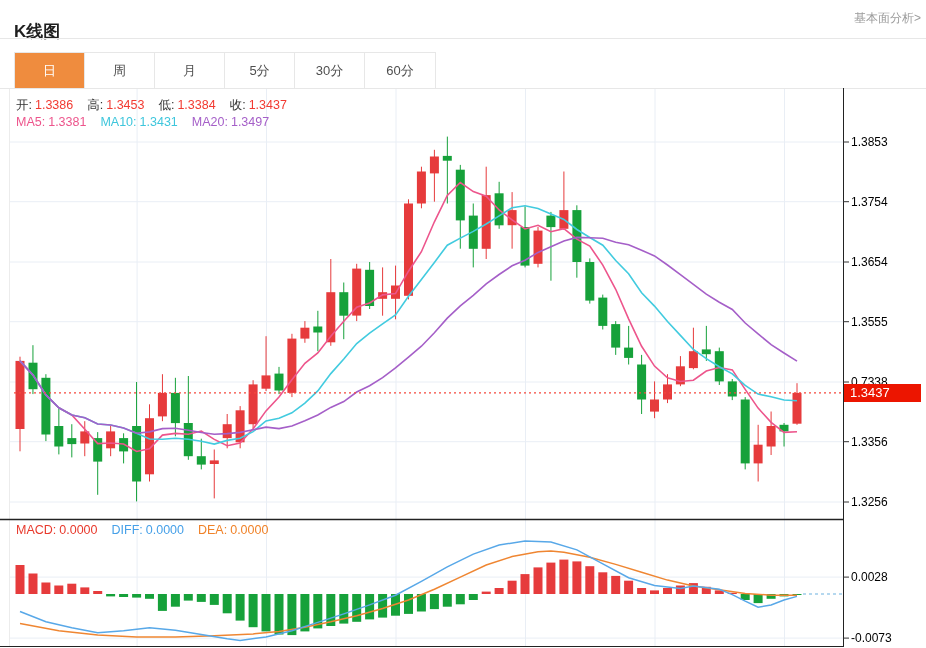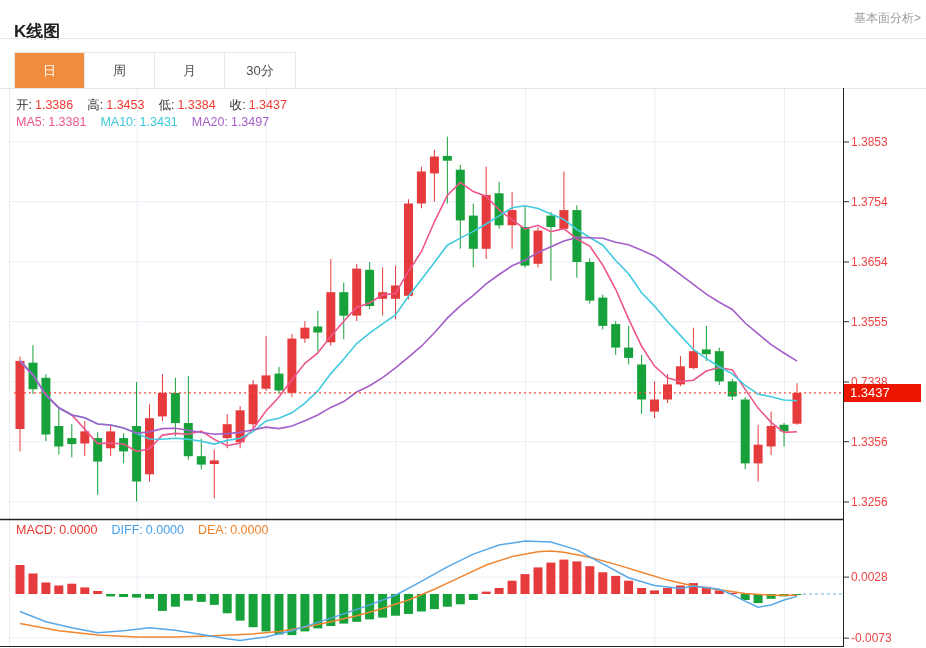--- a/index.html
+++ b/index.html
@@ -13,36 +13,38 @@
   .tab:last-child{border-right:none;}
   .tab.active{background:#ef8c3e;color:#fff;}
   .tabbar-bottom{position:absolute;top:88px;left:0;width:926px;height:1px;background:#e7e7e7;}
   #chart-svg{position:absolute;left:0;top:88px;}
   #ohlc-legend{position:absolute;left:16px;top:97px;font-size:12.5px;color:#333;white-space:nowrap;}
   #ma-legend{position:absolute;left:16px;top:115px;font-size:12.5px;white-space:nowrap;}
   #macd-legend{position:absolute;left:16px;top:523px;font-size:12.5px;white-space:nowrap;}
   .lg-item{margin-right:14px;}
   .lg-label{margin-right:3px;}
   #ohlc-legend .lg-value{color:#f23a31;}
-  .axis-label{position:absolute;left:851px;font-size:12px;color:#ef4444;transform:translateY(-50%);white-space:nowrap;}
+  .axis-label{position:absolute;left:851px;font-size:12px;color:#000000;transform:translateY(-50%);white-space:nowrap;}
   #price-badge{position:absolute;left:844px;top:384px;width:77px;height:18px;background:#ec1500;color:#fff;
                font-size:13px;line-height:18px;padding-left:6px;box-sizing:border-box;}
 </style>
 </head>
 <body>
 
 <div class="title">K线图</div>
 <a class="fund-link">基本面分析&gt;</a>
 <div class="header-divider"></div>
 
 <div id="tab-bar">
     <div class="tab active">日</div>
     <div class="tab">周</div>
     <div class="tab">月</div>
+    <div class="tab">5分</div>
     <div class="tab">30分</div>
+    <div class="tab">60分</div>
   </div>
 <div class="tabbar-bottom"></div>
 
 <svg id="chart-svg" width="926" height="560">
   <g id="g-grid">
       <line x1="9" y1="54.0" x2="843" y2="54.0" stroke="#e9eef5" stroke-width="1"></line>
       <line x1="9" y1="113.7" x2="843" y2="113.7" stroke="#e9eef5" stroke-width="1"></line>
       <line x1="9" y1="174.0" x2="843" y2="174.0" stroke="#e9eef5" stroke-width="1"></line>
       <line x1="9" y1="233.7" x2="843" y2="233.7" stroke="#e9eef5" stroke-width="1"></line>
       <line x1="9" y1="294.0" x2="843" y2="294.0" stroke="#e9eef5" stroke-width="1"></line>

